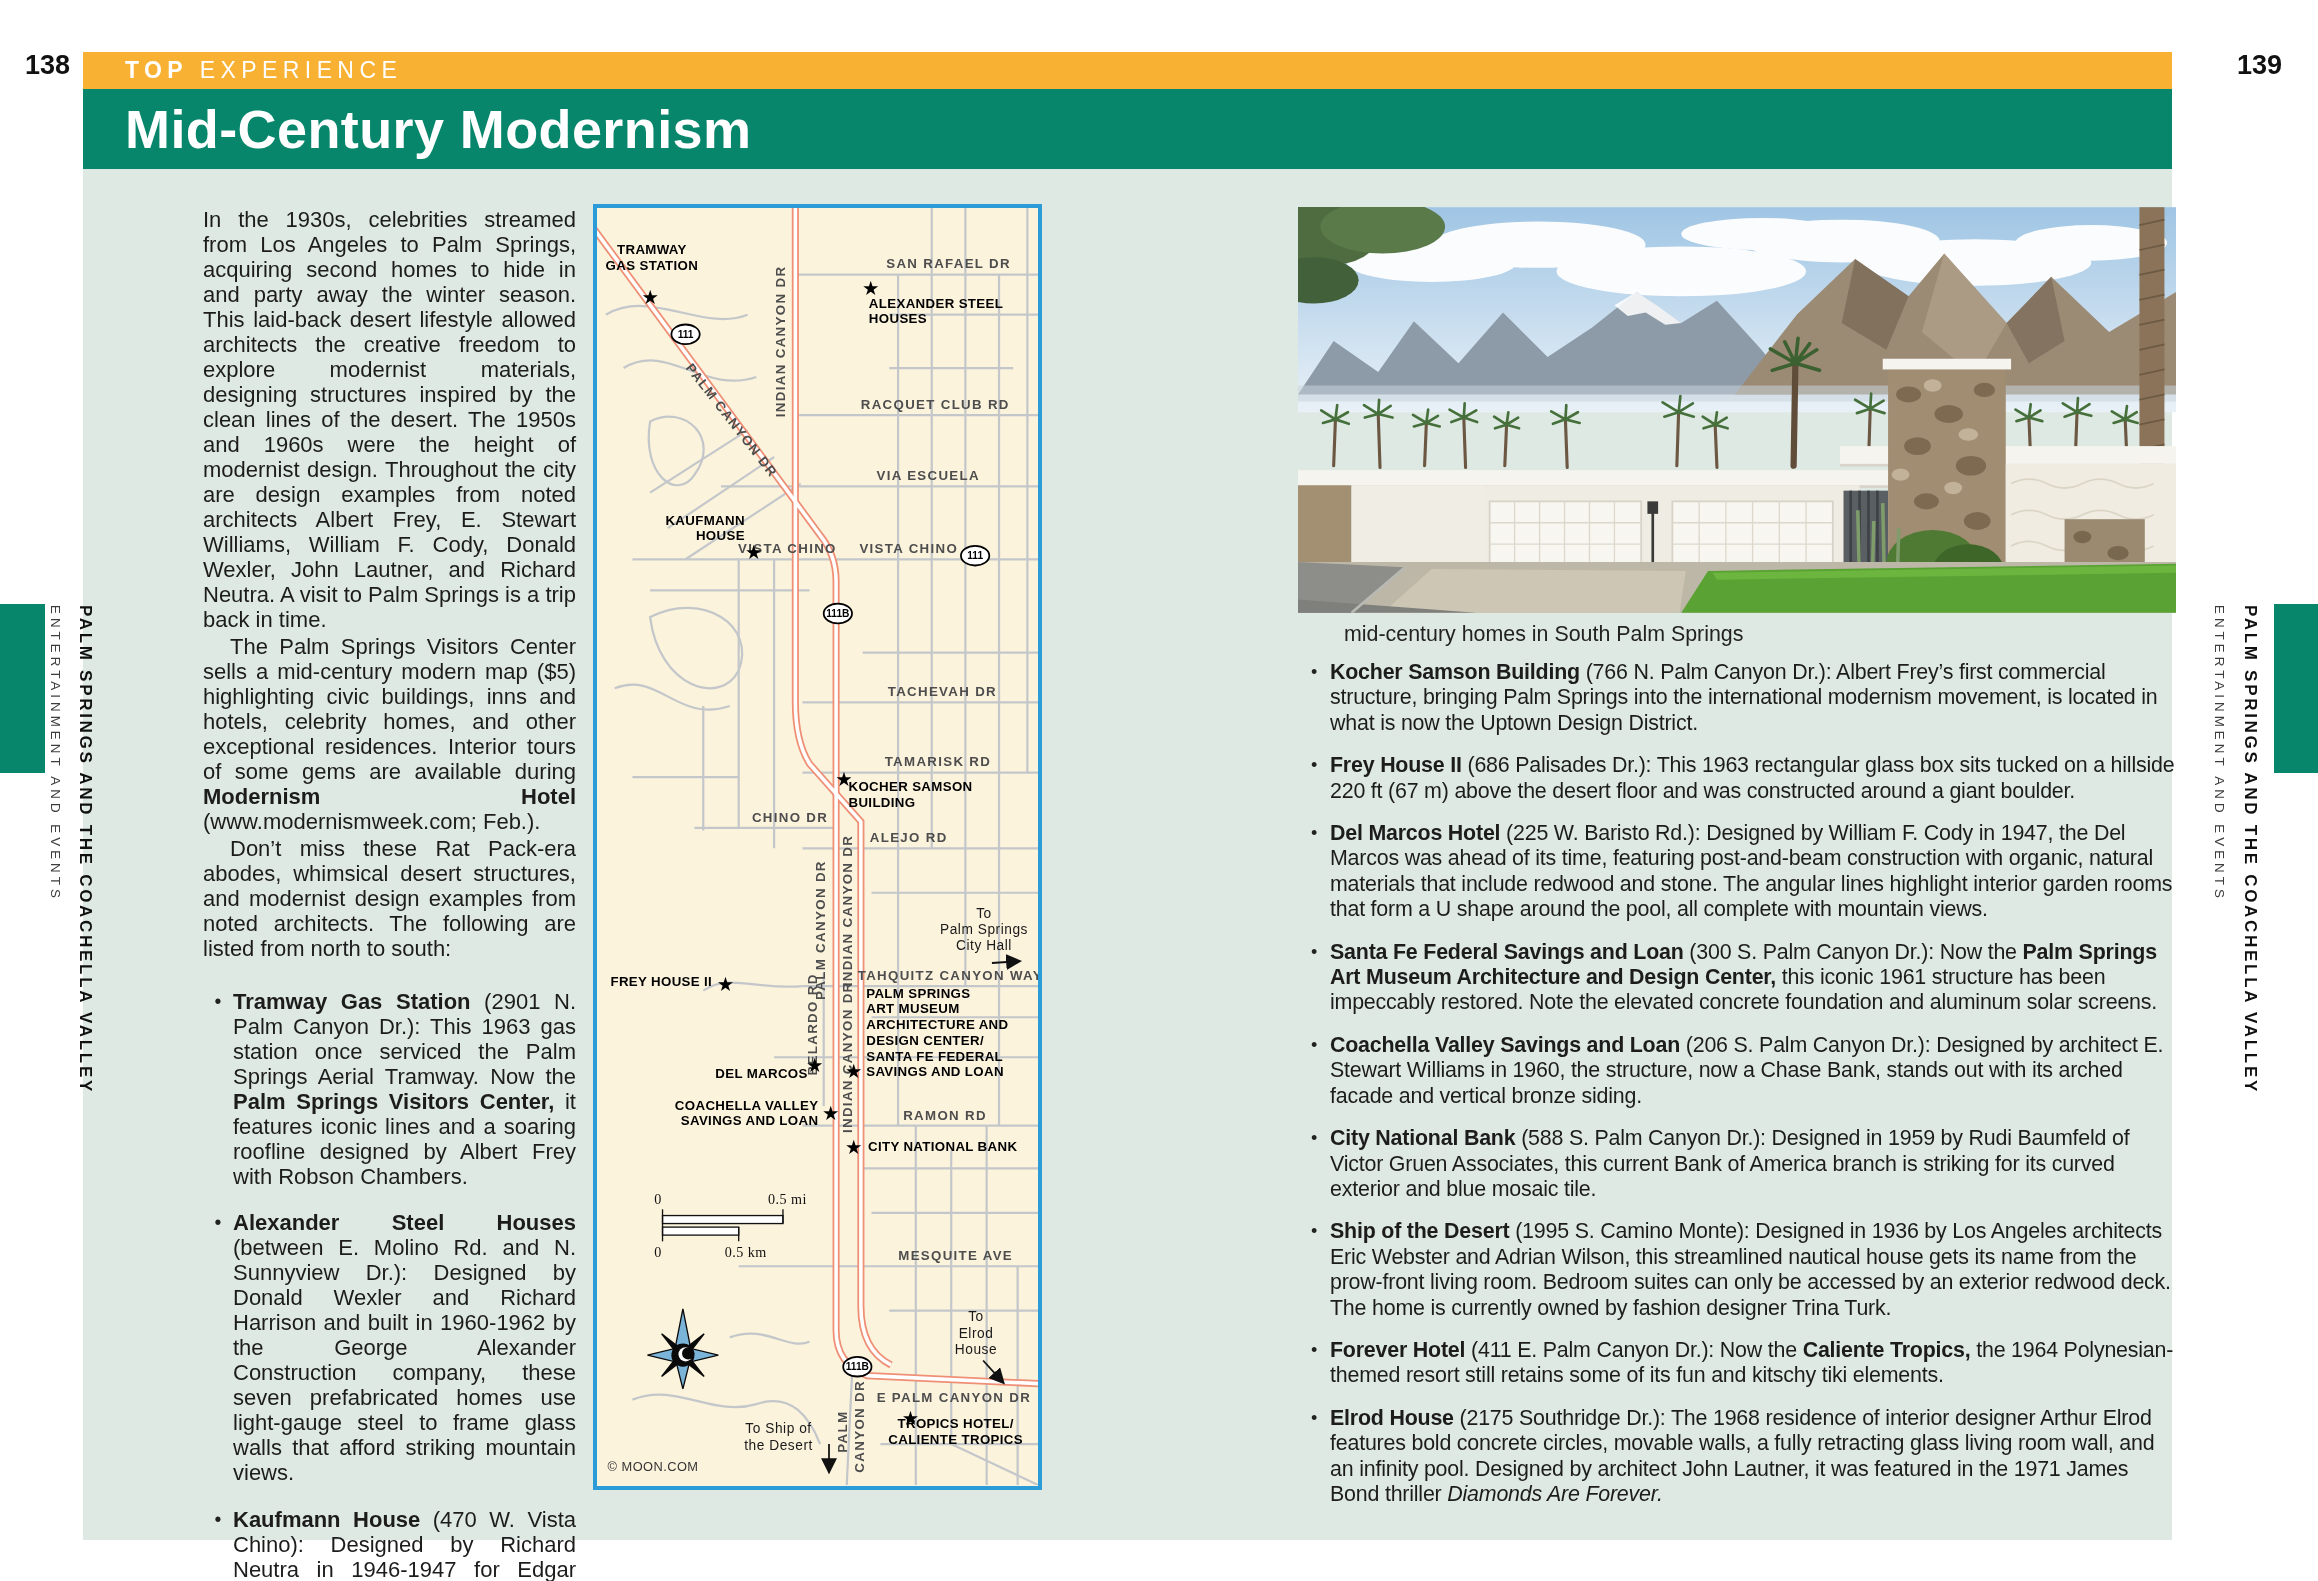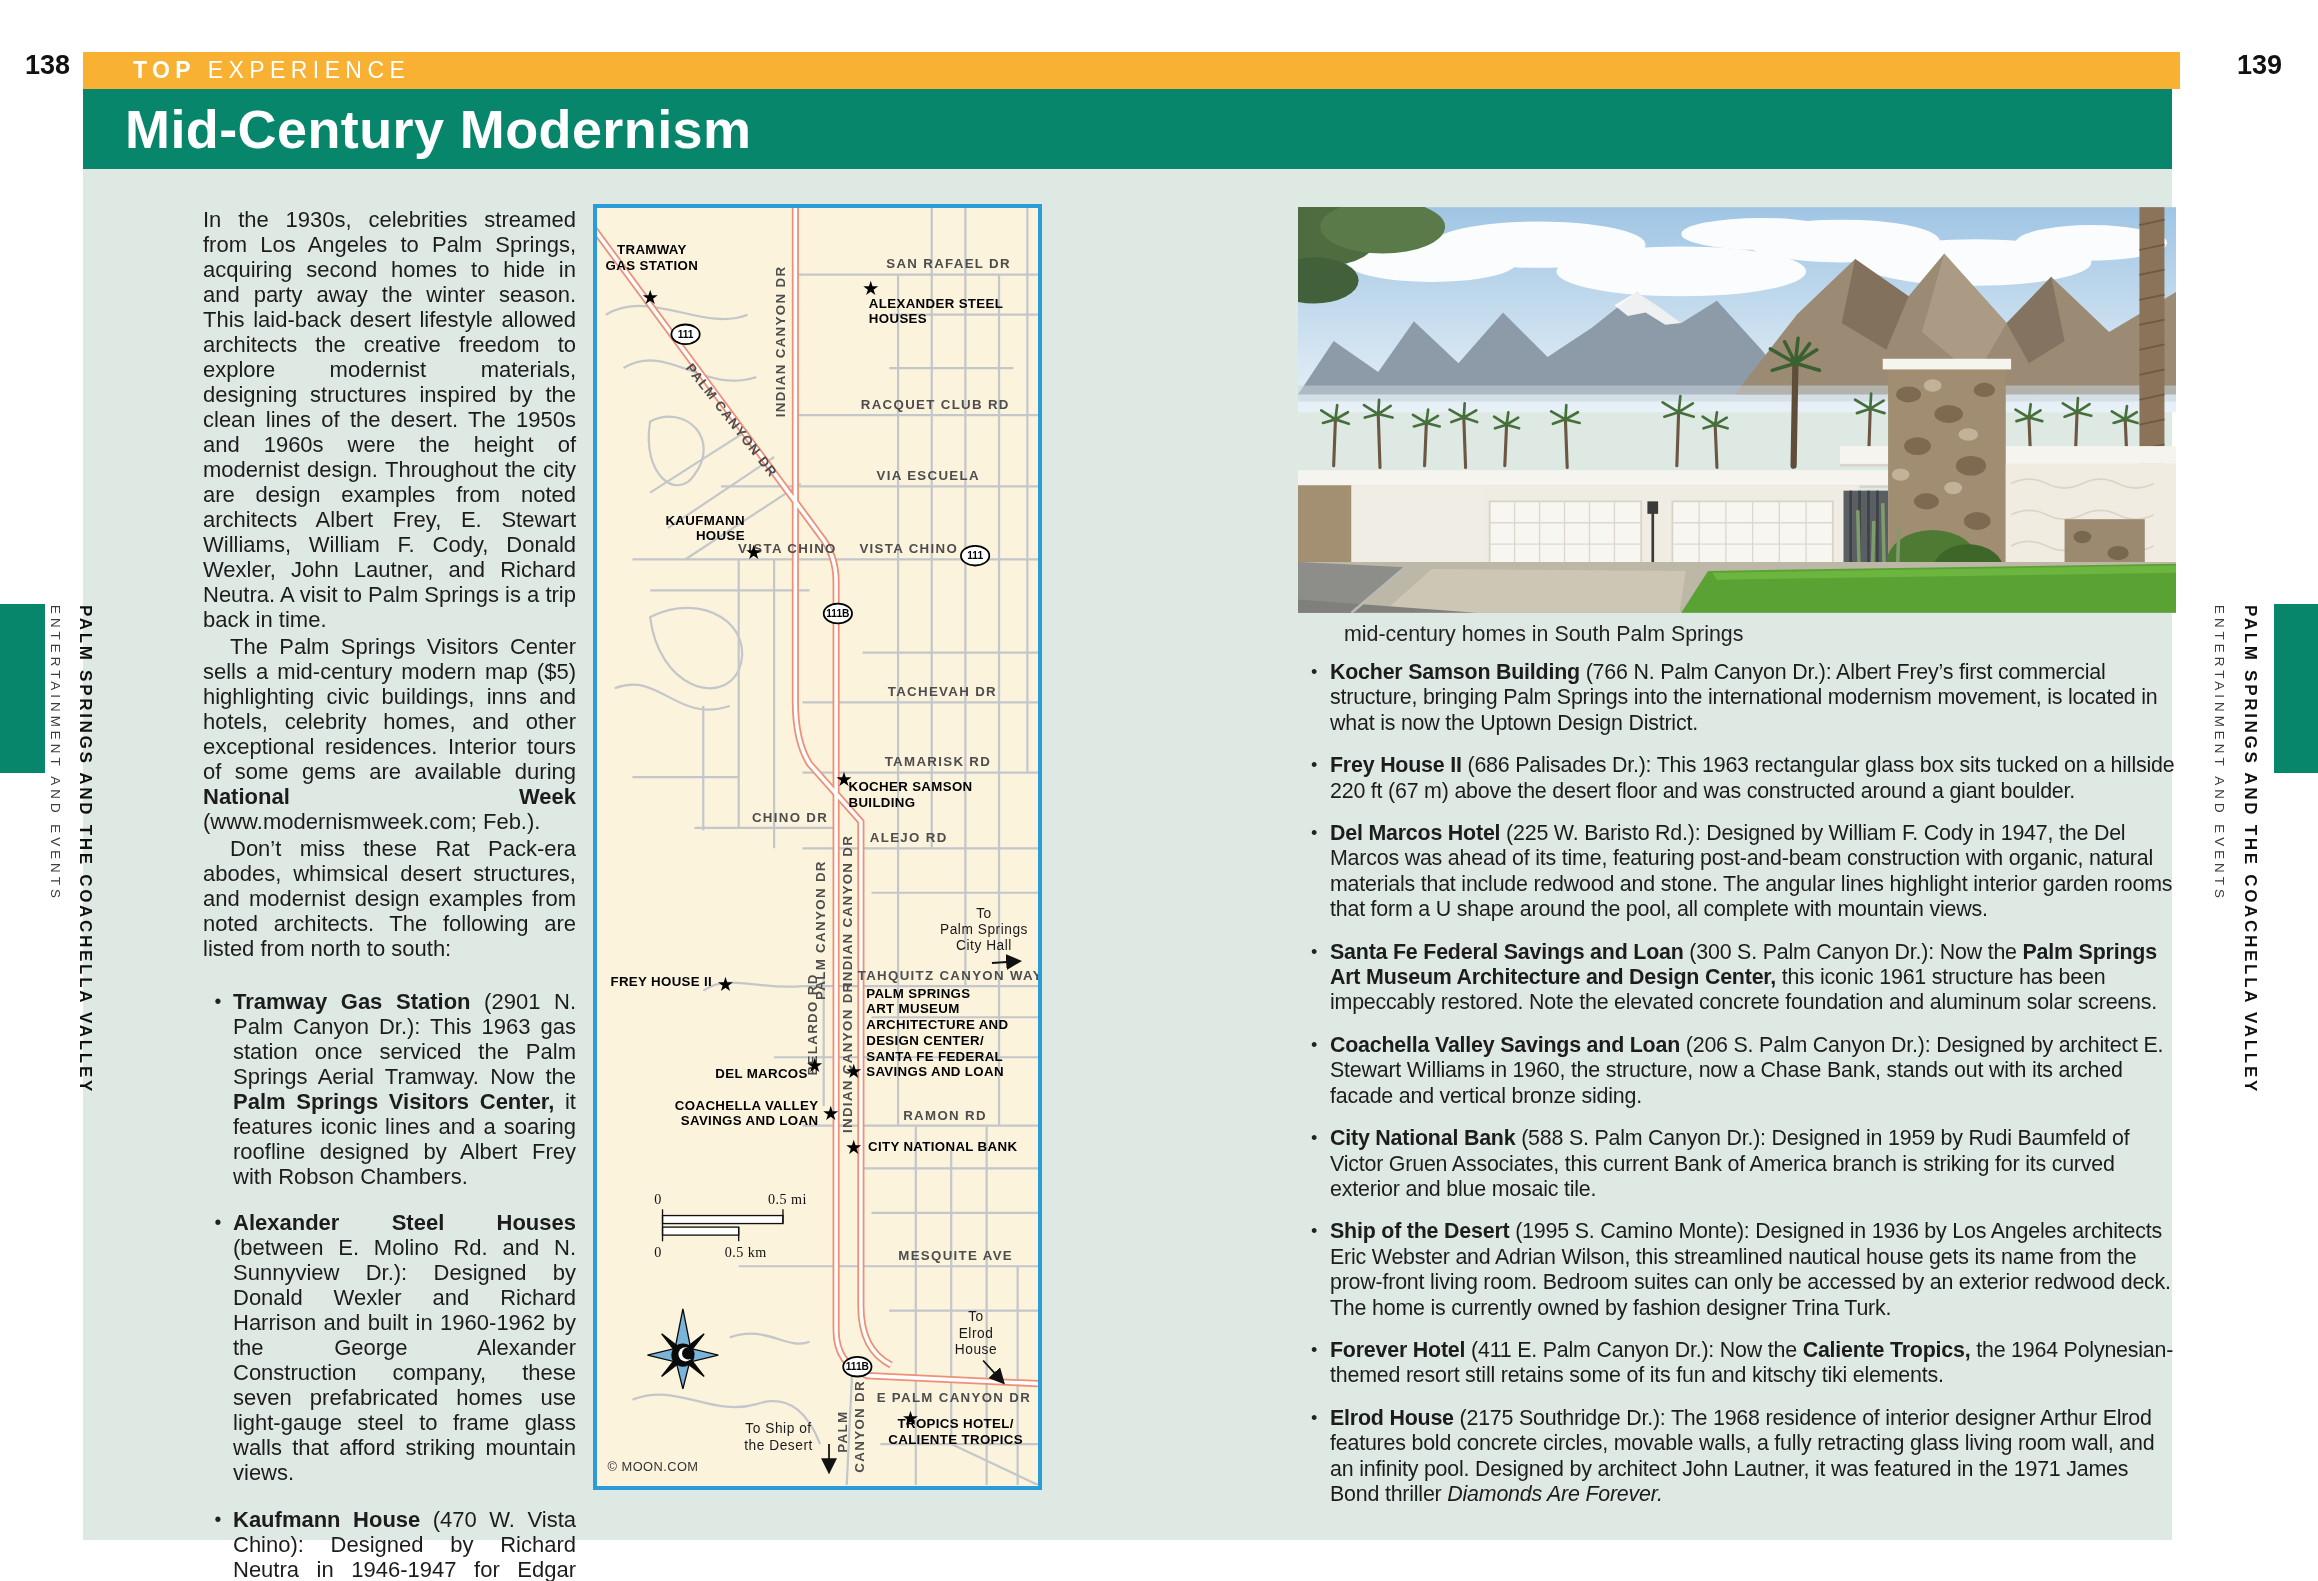--- a/index.html
+++ b/index.html
@@ -1,20 +1,20 @@
 <!DOCTYPE html>
 <html style="font-size:14.3px"><head>
 <meta charset="utf-8">
 <style>
   html,body{margin:0;padding:0;}
   body{width:2319px;height:1581px;position:relative;background:#ffffff;
        font-family:"Liberation Sans",sans-serif;color:#1c1c1c;overflow:hidden;}
   .abs{position:absolute;}
   
-  #kicker-bar{left:83px;top:52px;width:2089px;height:37px;background:#f8b133;display:flex;align-items:center;padding-left:8px;}
+  #kicker-bar{left:83px;top:52px;width:2089px;height:37px;background:#f8b133;display:flex;align-items:center;}
   #kicker-bar .kick{margin-left:42px;color:#ffffff;font-size:23px;letter-spacing:5.4px;}
   #kicker-bar .kick .kb{font-weight:bold;}
   #title-bar{left:83px;top:89px;width:2089px;height:80px;background:#07866c;display:flex;align-items:center;}
   #title-bar h1{margin:0 0 0 42px;color:#ffffff;font-size:54px;font-weight:bold;letter-spacing:0.4px;}
   #content-bg{left:83px;top:169px;width:2089px;height:1371px;background:#dfe9e4;}
   .pagenum{font-size:27px;font-weight:bold;color:#111;}
   
   .vtext{writing-mode:vertical-rl;text-orientation:mixed;white-space:nowrap;}
   .vbold{font-size:17px;font-weight:bold;letter-spacing:2.7px;color:#101010;}
   .vlight{font-size:13.4px;letter-spacing:4px;color:#3c3c3c;}
@@ -66,21 +66,21 @@
 <div class="abs tab-block" style="left:0;top:604px;"></div>
 <div class="abs vtext vbold" style="left:75px;top:605px;">PALM SPRINGS AND THE COACHELLA VALLEY</div>
 <div class="abs vtext vlight" style="left:48px;top:605px;">ENTERTAINMENT AND EVENTS</div>
 
 <div class="abs tab-block" style="left:2274px;top:604px;"></div>
 <div class="abs vtext vbold" style="left:2240px;top:605px;">PALM SPRINGS AND THE COACHELLA VALLEY</div>
 <div class="abs vtext vlight" style="left:2212px;top:605px;">ENTERTAINMENT AND EVENTS</div>
 
 <div class="abs" id="left-col">
     <p class="para"><span>In the 1930s, celebrities streamed from Los Angeles to Palm Springs, acquiring second homes to hide in and party away the winter season. This laid-back desert lifestyle allowed architects the creative freedom to explore modernist materials, designing structures inspired by the clean lines of the desert. The 1950s and 1960s were the height of modernist design. Throughout the city are design examples from noted architects Albert Frey, E. Stewart Williams, William F. Cody, Donald Wexler, John Lautner, and Richard Neutra. A visit to Palm Springs is a trip back in time.</span></p>
-    <p class="para ind"><span>The Palm Springs Visitors Center sells a mid-century modern map ($5) highlighting civic buildings, inns and hotels, celebrity homes, and other exceptional residences. Interior tours of some gems are available during </span><span class="b">National Week</span><span> (www.modernismweek.com; Feb.).</span></p>
+    <p class="para ind"><span>The Palm Springs Visitors Center sells a mid-century modern map ($5) highlighting civic buildings, inns and hotels, celebrity homes, and other exceptional residences. Interior tours of some gems are available during </span><span class="b">Modernism Hotel</span><span> (www.modernismweek.com; Feb.).</span></p>
     <p class="para ind"><span>Don’t miss these Rat Pack-era abodes, whimsical desert structures, and modernist design examples from noted architects. The following are listed from north to south:</span></p>
     <div class="bullet">
       <span class="dot">•</span>
       <div class="btext"><span class="b">Tramway Gas Station</span><span> (2901 N. Palm Canyon Dr.): This 1963 gas station once serviced the Palm Springs Aerial Tramway. Now the </span><span class="b">Palm Springs Visitors Center,</span><span> it features iconic lines and a soaring roofline designed by Albert Frey with Robson Chambers.</span></div>
     </div>
     <div class="bullet">
       <span class="dot">•</span>
       <div class="btext"><span class="b">Alexander Steel Houses</span><span> (between E. Molino Rd. and N. Sunnyview Dr.): Designed by Donald Wexler and Richard Harrison and built in 1960-1962 by the George Alexander Construction company, these seven prefabricated homes use light-gauge steel to frame glass walls that afford striking mountain views.</span></div>
     </div>
     <div class="bullet">

